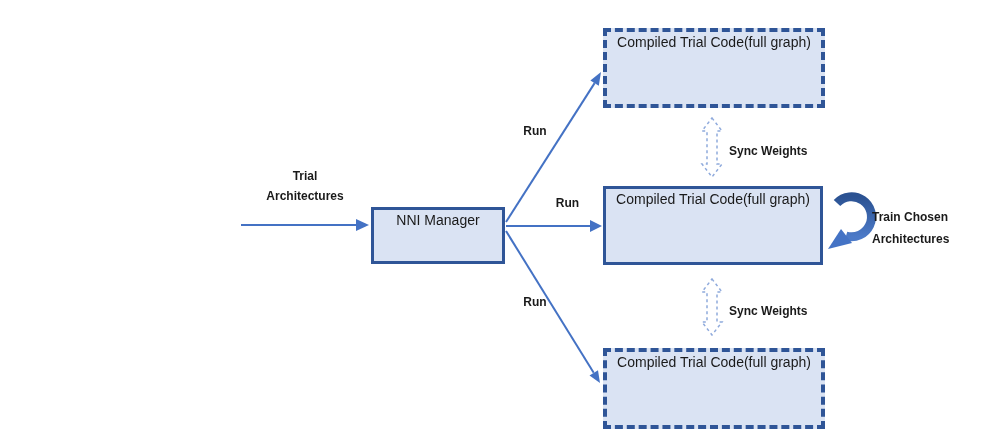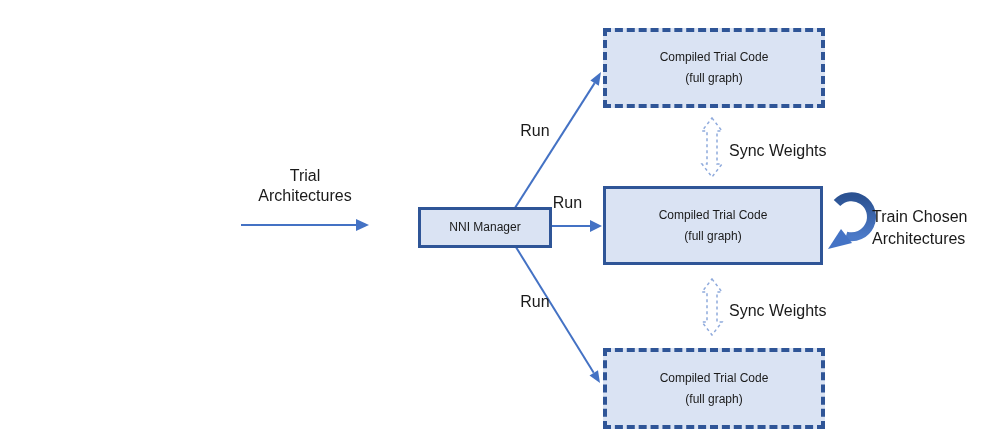--- a/index.html
+++ b/index.html
@@ -13,37 +13,38 @@
   }
   .overlay {
     position: absolute; left:0; top:0; width:989px; height:441px;
     z-index: 1;
   }
   .box {
     position: absolute;
     box-sizing: border-box;
     background: #dae3f3;
     border: 3px solid #2f5597;
-    display: flex; flex-direction: column;
-    align-items: center; justify-content: center;
+    display: flex; flex-direction: row;
+    align-items: flex-start; justify-content: center;
     text-align: center;
-    font-size: 12px; line-height: 21px;
+    font-size: 14px; line-height: 21px;
     z-index: 2;
   }
   .box.dashed { border: 4px dashed #2f5597; }
   .tuner-box   { left: 10px;  top: 194px; width: 230px; height: 63px; }
-  .manager-box { left: 371px; top: 207px; width: 134px; height: 41px; margin-left: 47px; }
+  .manager-box { left: 371px; top: 207px; width: 134px; height: 57px; }
   .trial-top   { left: 603px; top: 28px;  width: 222px; height: 80px; }
   .trial-mid   { left: 603px; top: 186px; width: 220px; height: 79px; }
   .trial-bot   { left: 603px; top: 348px; width: 222px; height: 81px; }
   .lbl {
     position: absolute;
-    font-size: 16px; line-height: 20px;
+    font-size: 12px; line-height: 20px;
     white-space: pre-line;
     z-index: 3;
+    font-weight: bold;
   }
   .lbl.center { text-align: center; }
   .chosen-label { left: 240px; top: 166px; width: 130px; }
   .run-top    { left: 505px; top: 121px; width: 60px; }
   .run-mid    { left: 540px; top: 193px; width: 55px; }
   .run-bot    { left: 505px; top: 292px; width: 60px; }
   .sync-top-label { left: 729px; top: 141px; }
   .sync-bot-label { left: 729px; top: 301px; }
   .train-label { left: 872px; top: 206px; width: 120px; line-height: 22px; }
 </style>

